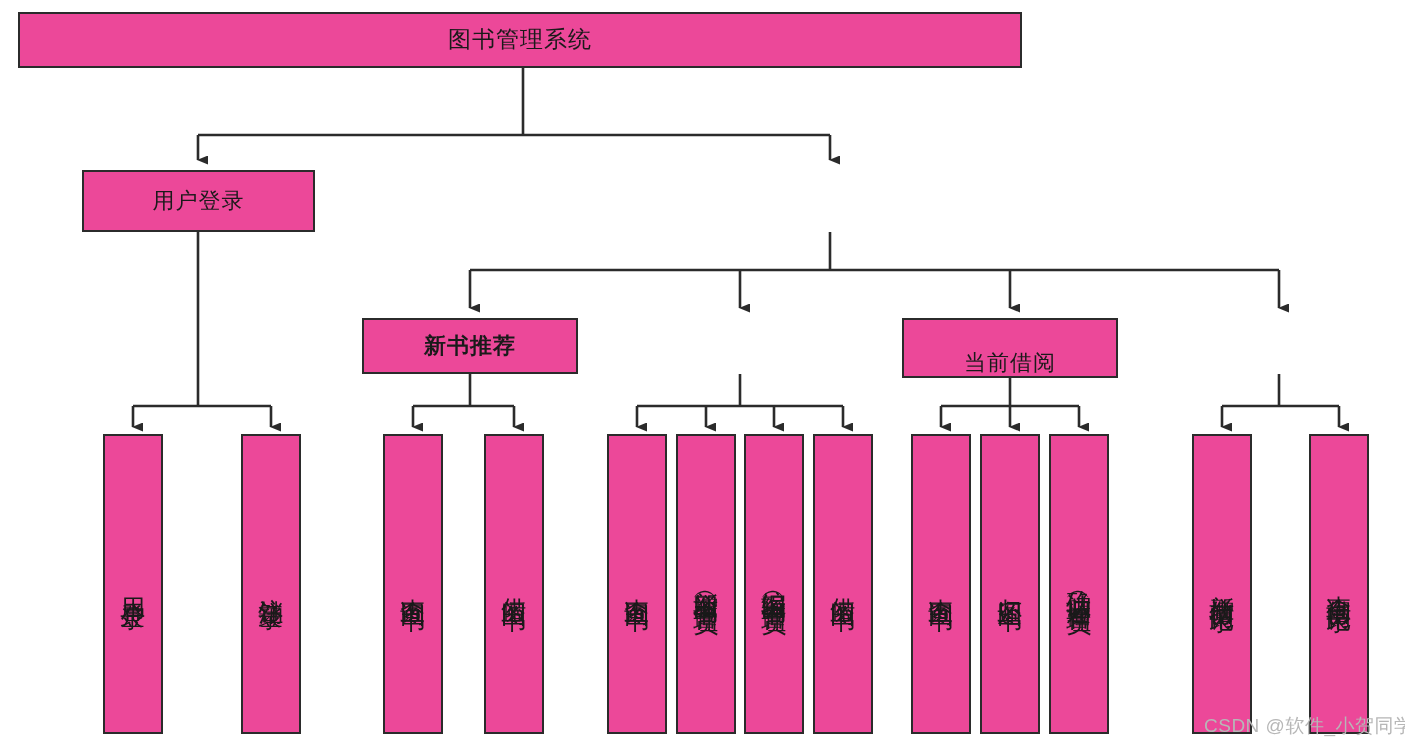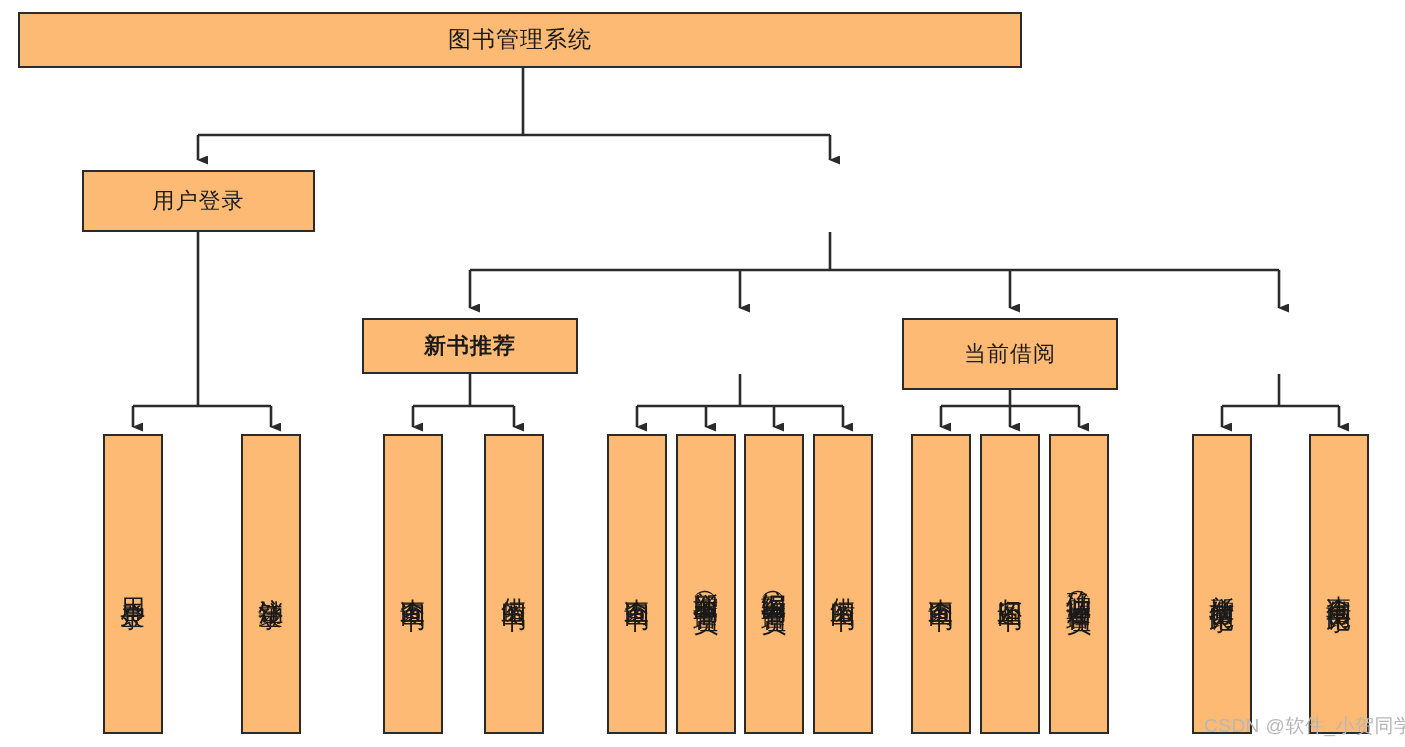--- a/index.html
+++ b/index.html
@@ -23,21 +23,21 @@
     left: 0;
     top: 0;
     width: 1405px;
     height: 747px;
     pointer-events: none;
   }
   .node {
     position: absolute;
     box-sizing: border-box;
     border: 2.5px solid #2b2b2b;
-    background: #fdba74;
+    background: #ec4899;
     display: flex;
     align-items: center;
     justify-content: center;
     color: #1a1a1a;
   }
   .node-label {
     display: block;
     text-align: center;
     line-height: 1.18;
     letter-spacing: 1px;
@@ -137,21 +137,21 @@
   <div class="node horiz" style="left:82px; top:170px; width:233px; height:62px;">
     <span class="node-label">用户登录</span>
   </div>
 
 
   <div class="node horiz" style="left:362px; top:318px; width:216px; height:56px;font-weight:bold;">
     <span class="node-label">新书推荐</span>
   </div>
 
 
-  <div class="node horiz" style="left:902px; top:318px; width:216px; height:72px;">
+  <div class="node horiz" style="left:902px; top:318px; width:216px; height:60px;align-items:flex-end;">
     <span class="node-label">当前借阅</span>
   </div>
 
 
   <div class="node vert" style="left:103px; top:434px; width:60px; height:300px;">
     <span class="node-label">用户登录</span>
   </div>
 
   <div class="node vert" style="left:241px; top:434px; width:60px; height:300px;">
     <span class="node-label">注销登录</span>

